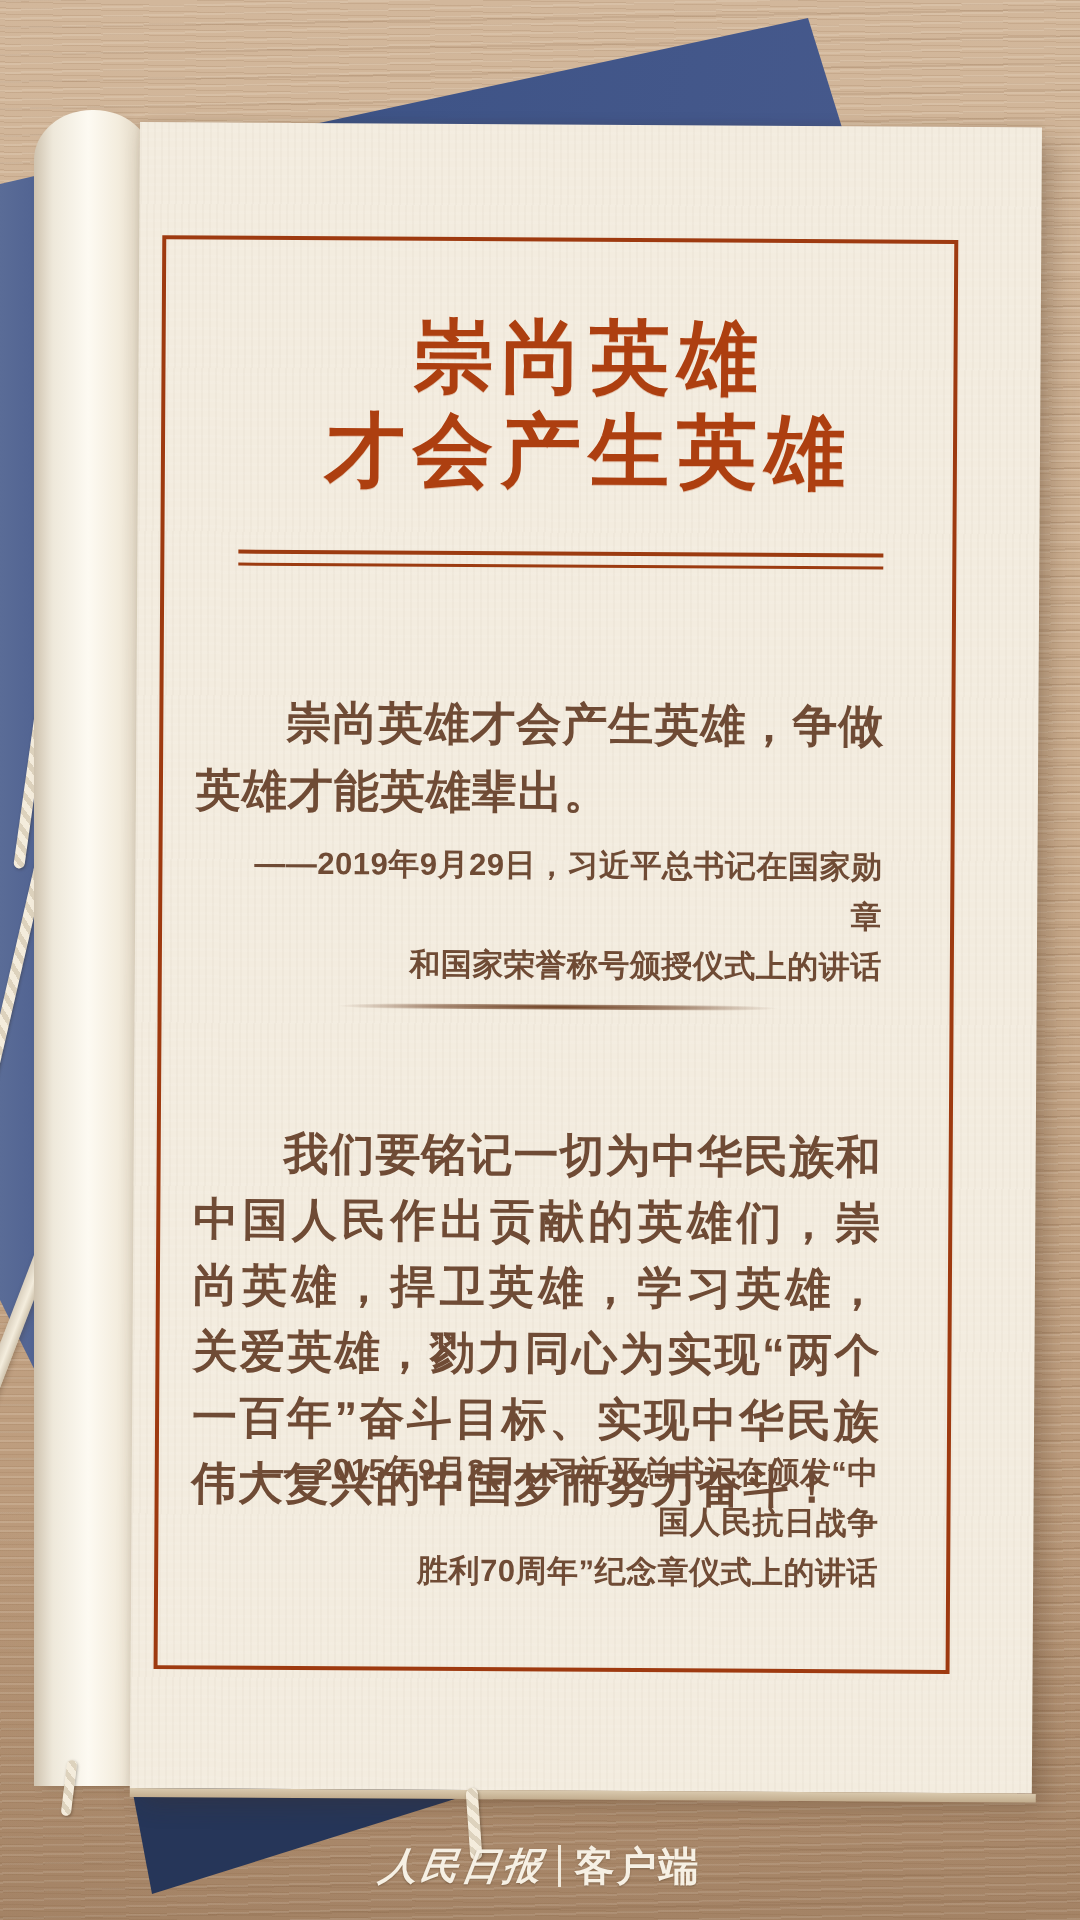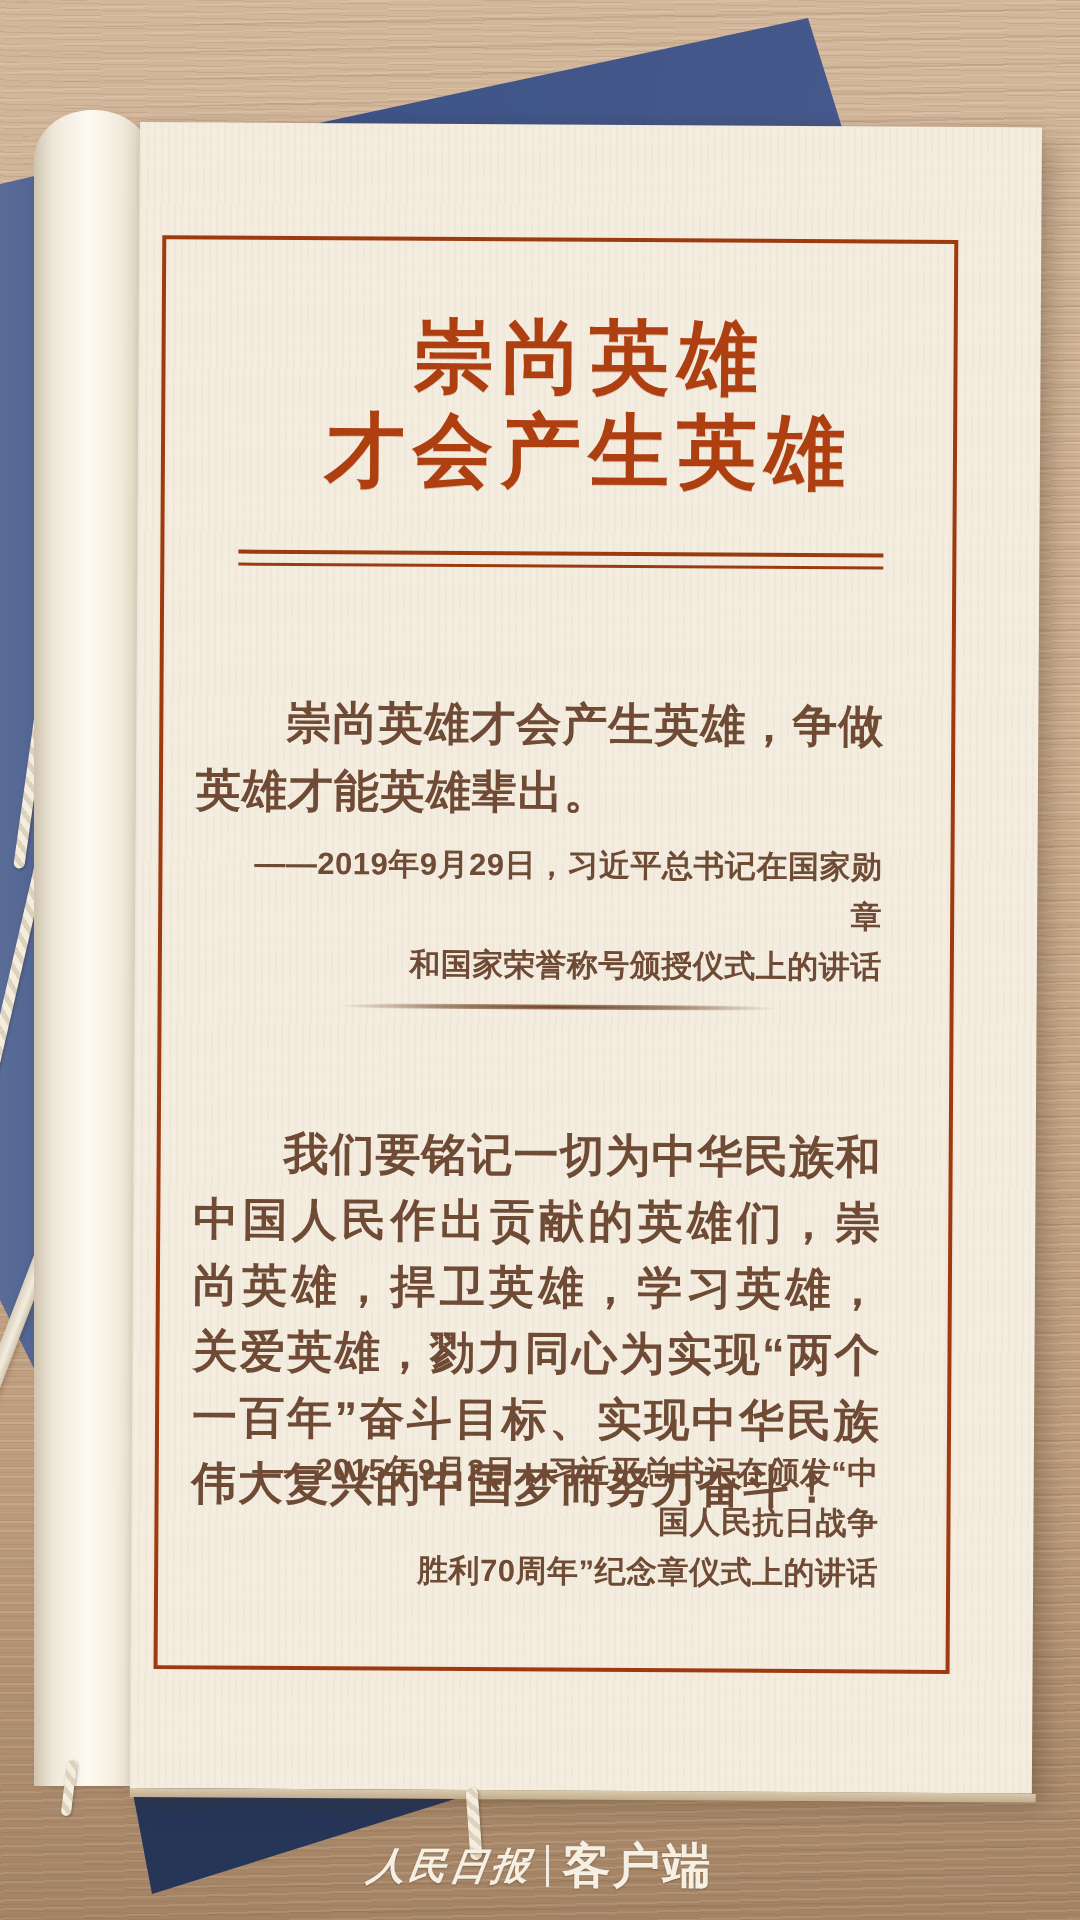--- a/index.html
+++ b/index.html
@@ -108,21 +108,21 @@
     background:radial-gradient(ellipse 50% 120% at 50% 50%, #6b3c1e 0%, rgba(107,60,30,0.55) 45%, rgba(107,60,30,0) 78%);
   }
   
   .footer{
     position:absolute;left:0;top:1836px;width:100%;height:60px;
     display:flex;align-items:center;justify-content:center;gap:14px;
     color:#f6f0e4;text-shadow:0 1px 2px rgba(60,40,20,0.35);
   }
   .brand-script{font-size:38px;font-style:italic;font-weight:700;letter-spacing:3px;transform:skewX(-8deg);}
   .brand-bar{width:3px;height:42px;background:#f6f0e4;opacity:0.95;}
-  .brand-suffix{font-size:48px;font-weight:700;letter-spacing:2px;}
+  .brand-suffix{font-size:40px;font-weight:700;letter-spacing:2px;}
 </style>
 </head>
 <body>
 
 <div class="canvas">
   <div class="wood"></div>
   <div class="wood-shade"></div>
 
   <div class="book-top"></div>
   <div class="book-left"></div>

